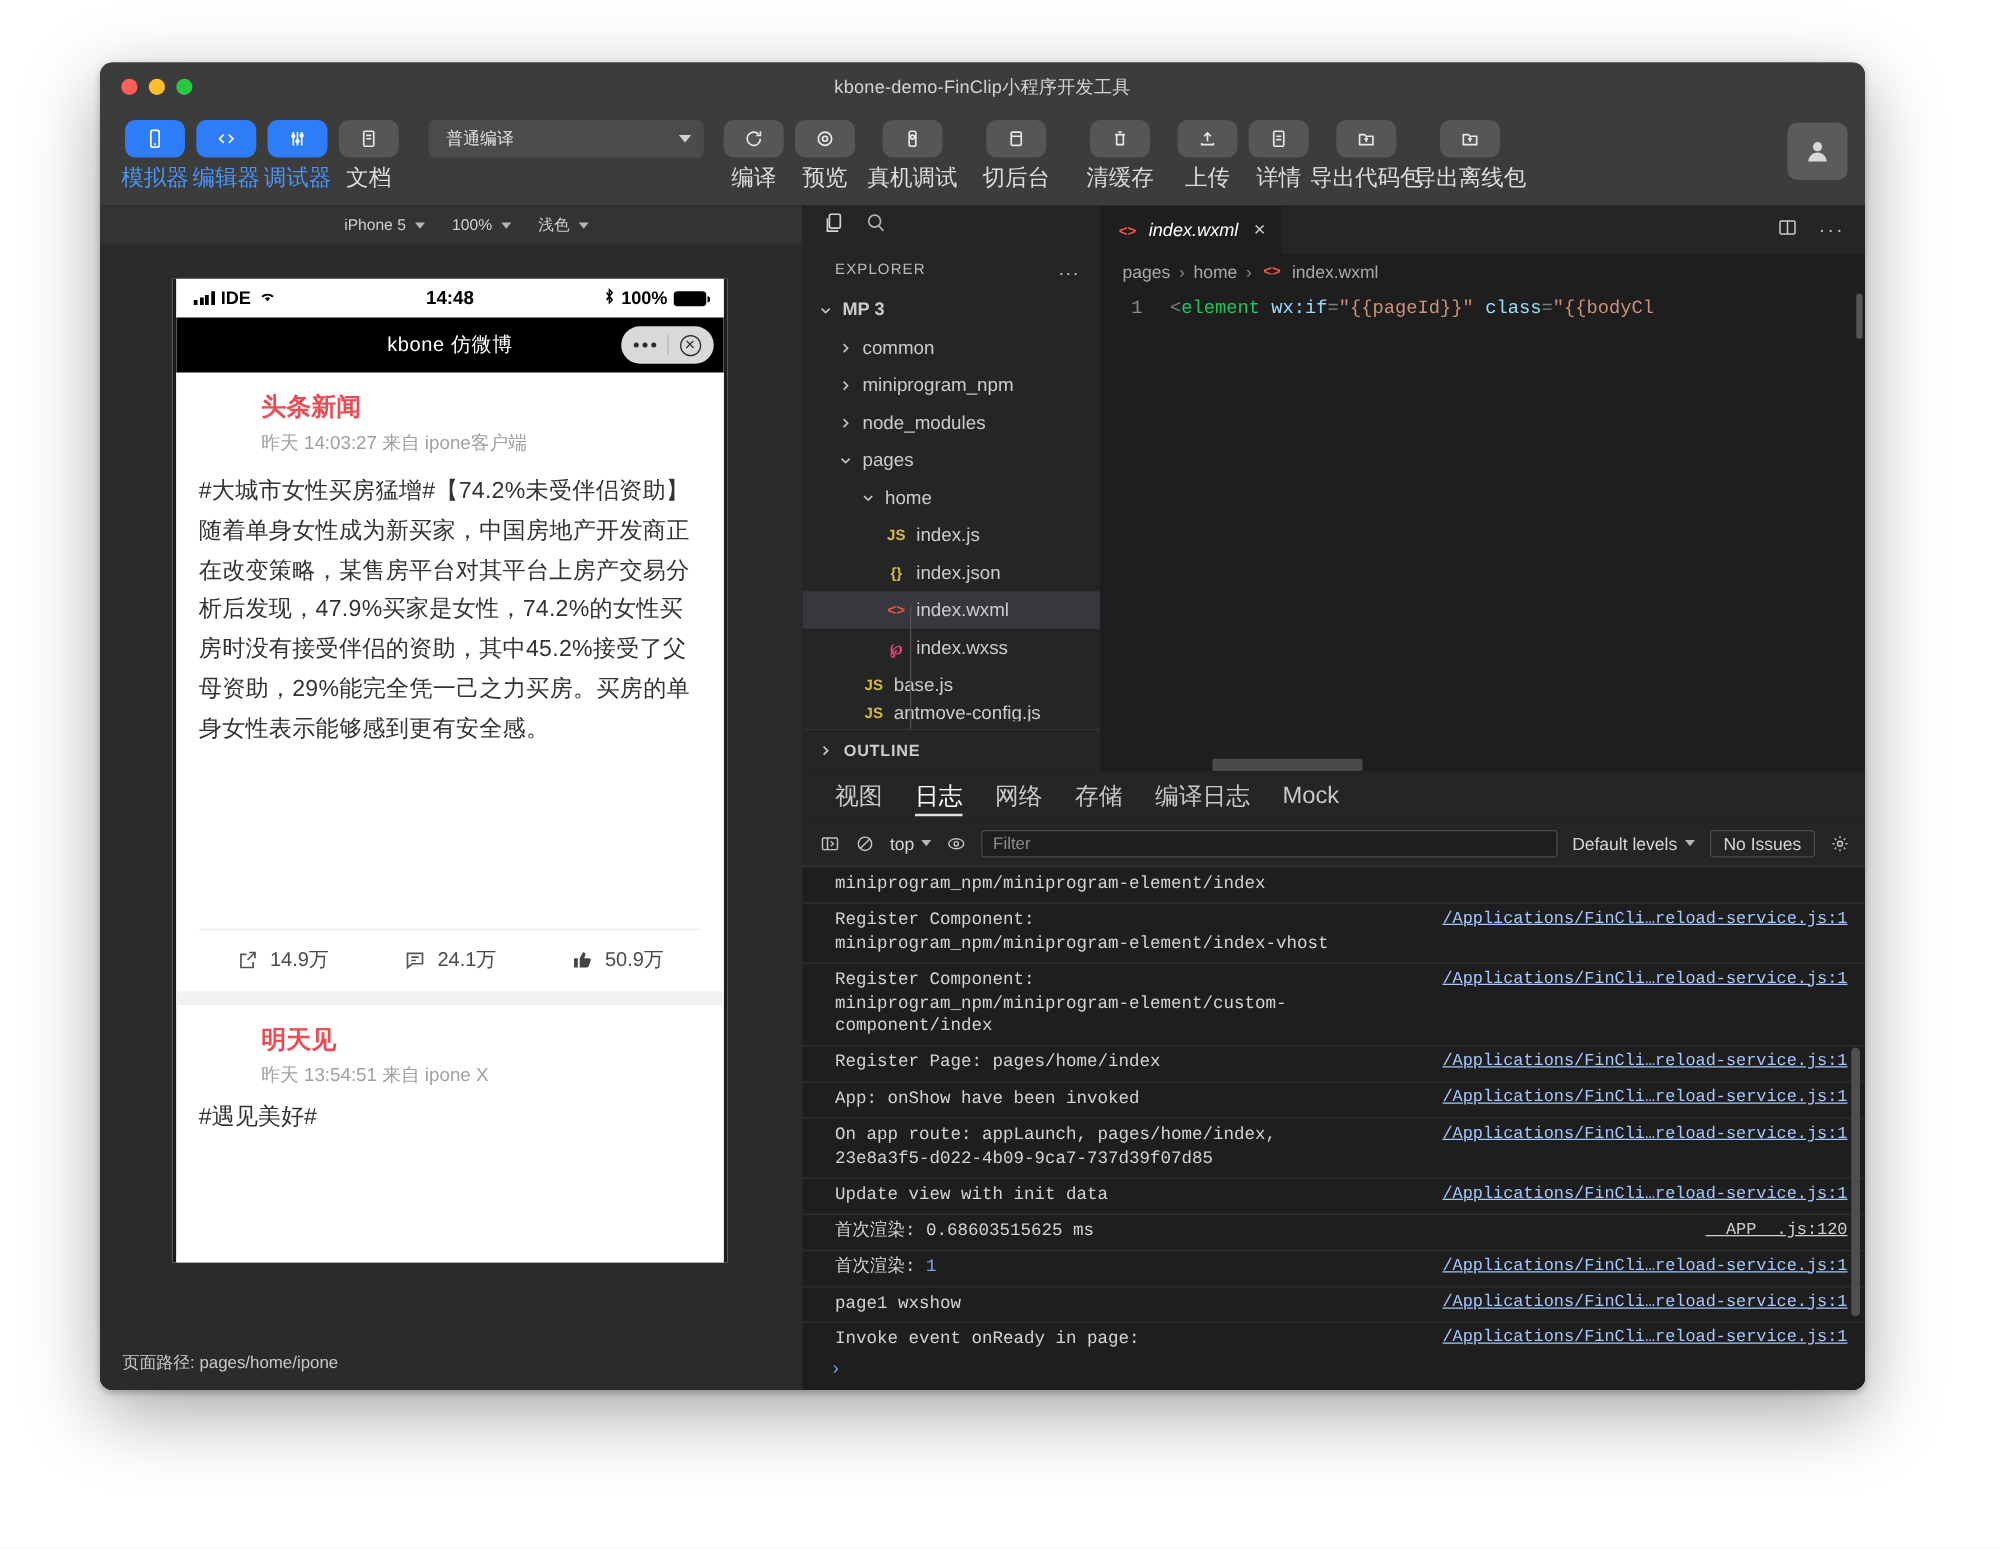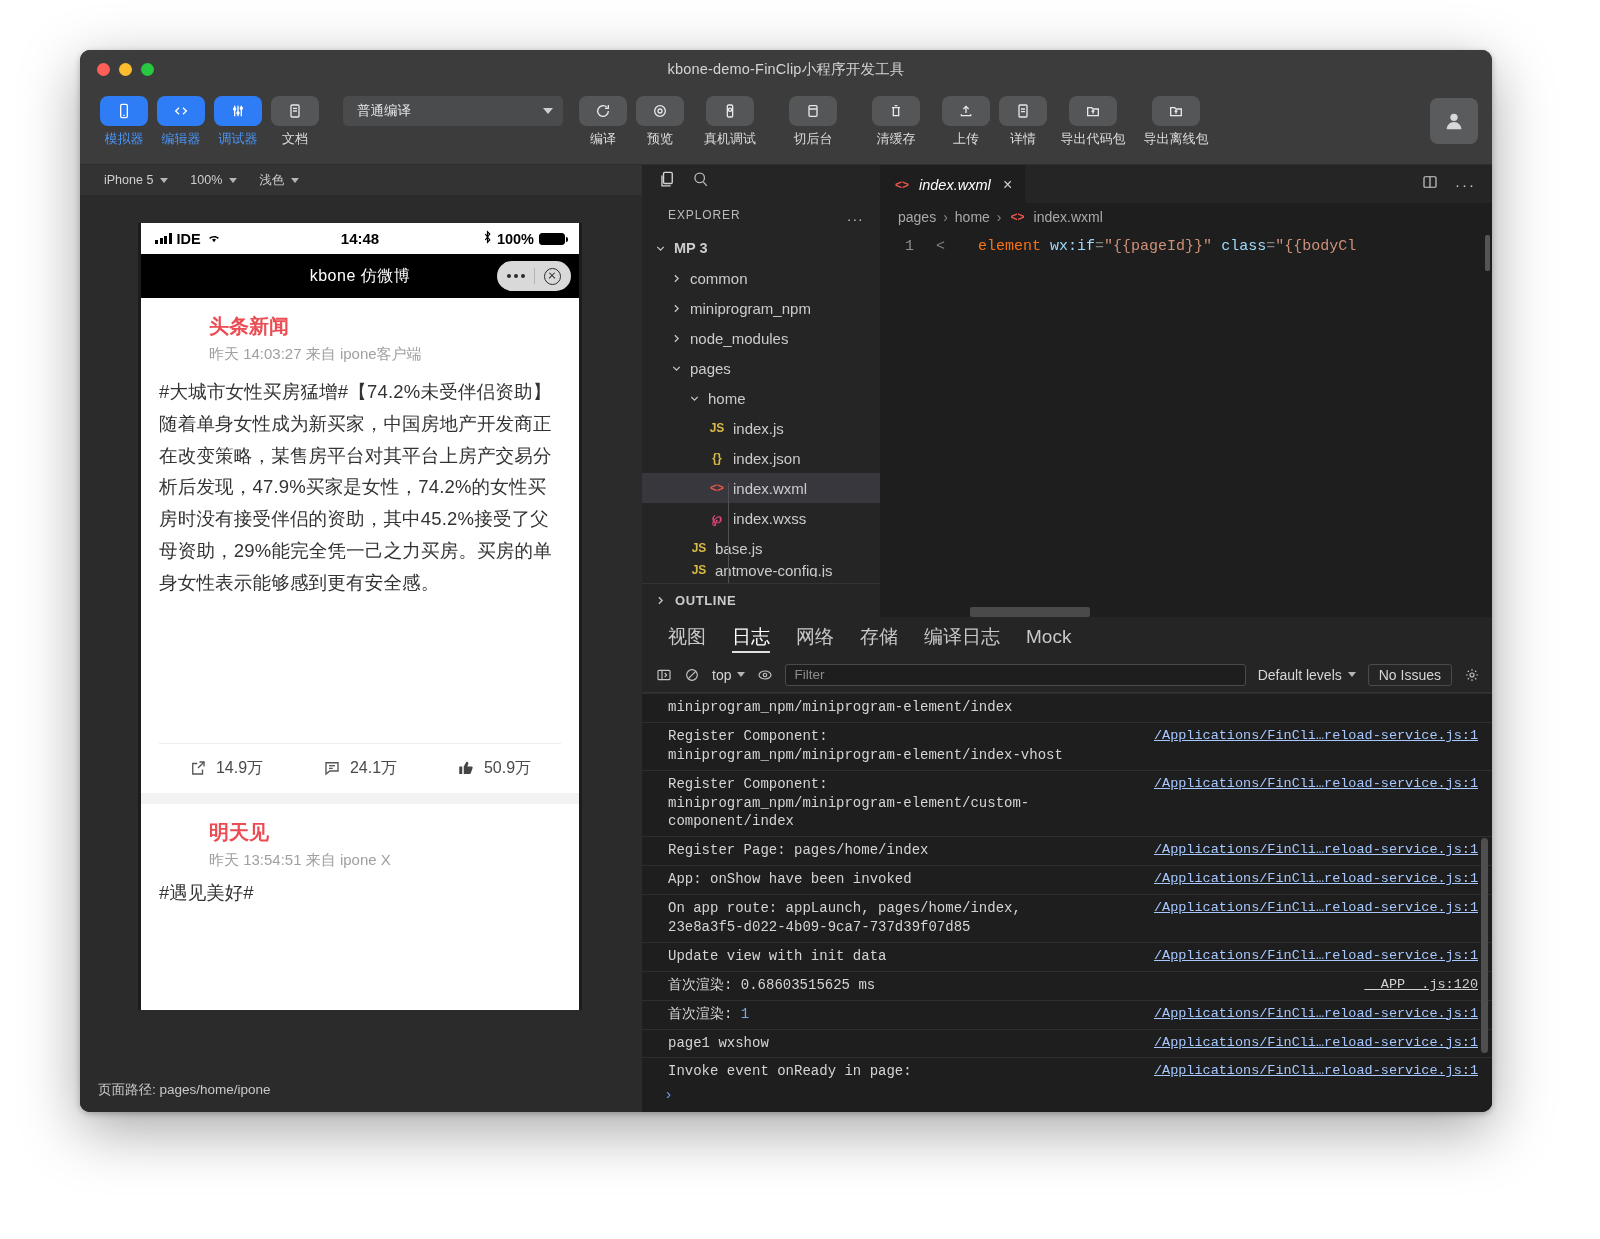--- a/index.html
+++ b/index.html
@@ -56,21 +56,21 @@
     width: 52px; display: flex; flex-direction: column;
     align-items: center; gap: 4px; cursor: pointer;
   }
   .tb-ico {
     width: 48px; height: 30px; border-radius: 8px;
     background: #555658; display: flex; align-items: center;
     justify-content: center; color: #e8e8e8;
   }
   .tb-btn.active .tb-ico { background: #2f7df6; color: #fff; }
   .tb-btn.active .tb-lab { color: #4a94f7; }
-  .tb-lab { font-size: 13px; color: #dcdcdc; white-space: nowrap; }
+  .tb-lab { font-size: 18px; color: #dcdcdc; white-space: nowrap; }
   .tb-ico svg { width: 16px; height: 16px; display: block; }
 
   .compile-select {
     width: 220px; height: 30px; margin: 0 14px 0 22px;
     background: #4a4b4d; border-radius: 5px;
     display: flex; align-items: center; justify-content: space-between;
     padding: 0 10px 0 14px; cursor: pointer;
   }
   .compile-select span { font-size: 13.5px; color: #e3e3e3; }
   .caret { width: 0; height: 0; border-left: 5px solid transparent;
@@ -87,21 +87,21 @@
   
   .body { flex: 1; display: flex; min-height: 0; }
 
   
   .sim-pane {
     width: 562px; background: #2b2b2b;
     display: flex; flex-direction: column; flex: 0 0 562px;
   }
   .sim-bar {
     height: 30px; display: flex; align-items: center; gap: 22px;
-    padding-left: 24px; background: #333333; flex: 0 0 30px;
+    padding-left: 24px; background: #333333; flex: 0 0 30px; justify-content: center;
   }
   .sim-sel { display: flex; align-items: center; gap: 7px; cursor: pointer; }
   .sim-sel span { font-size: 12.5px; color: #cfcfcf; }
   .caret-sm { width: 0; height: 0; border-left: 4px solid transparent;
               border-right: 4px solid transparent; border-top: 5px solid #b5b5b5; }
   .sim-stage { flex: 1; position: relative; background: #2b2b2b; }
 
   .phone {
     position: absolute; left: 58px; top: 28px;
     width: 444px; height: 787px;
@@ -247,21 +247,21 @@
     height: 28px; display: flex; align-items: center; gap: 7px;
     padding-left: 18px; font-size: 14px; color: #a9a9a9; flex: 0 0 28px;
   }
   .bc-sep { color: #8a8a8a; }
   .code-area { flex: 1; position: relative; overflow: hidden; }
   .code-line {
     display: flex; font-family: "Liberation Mono", monospace;
     font-size: 15px; line-height: 24px; padding-top: 4px;
   }
   .lnum { width: 56px; text-align: right; color: #8d8d8d; padding-right: 22px; flex: 0 0 56px; }
-  .ctok-tag { color: #f97316; margin-left: 33px; }
+  .ctok-tag { color: #22c55e; }
   .ctok-punct { color: #808080; }
   .ctok-attr { color: #9cdcfe; }
   .ctok-str { color: #ce9178; }
   .code-scroll-x {
     position: absolute; left: 90px; bottom: 0; width: 120px;
     height: 10px; background: #4a4a4a; border-radius: 2px;
   }
   .code-scroll-y {
     position: absolute; right: 2px; top: 4px; width: 5px;
     height: 36px; background: #555; border-radius: 2px;

